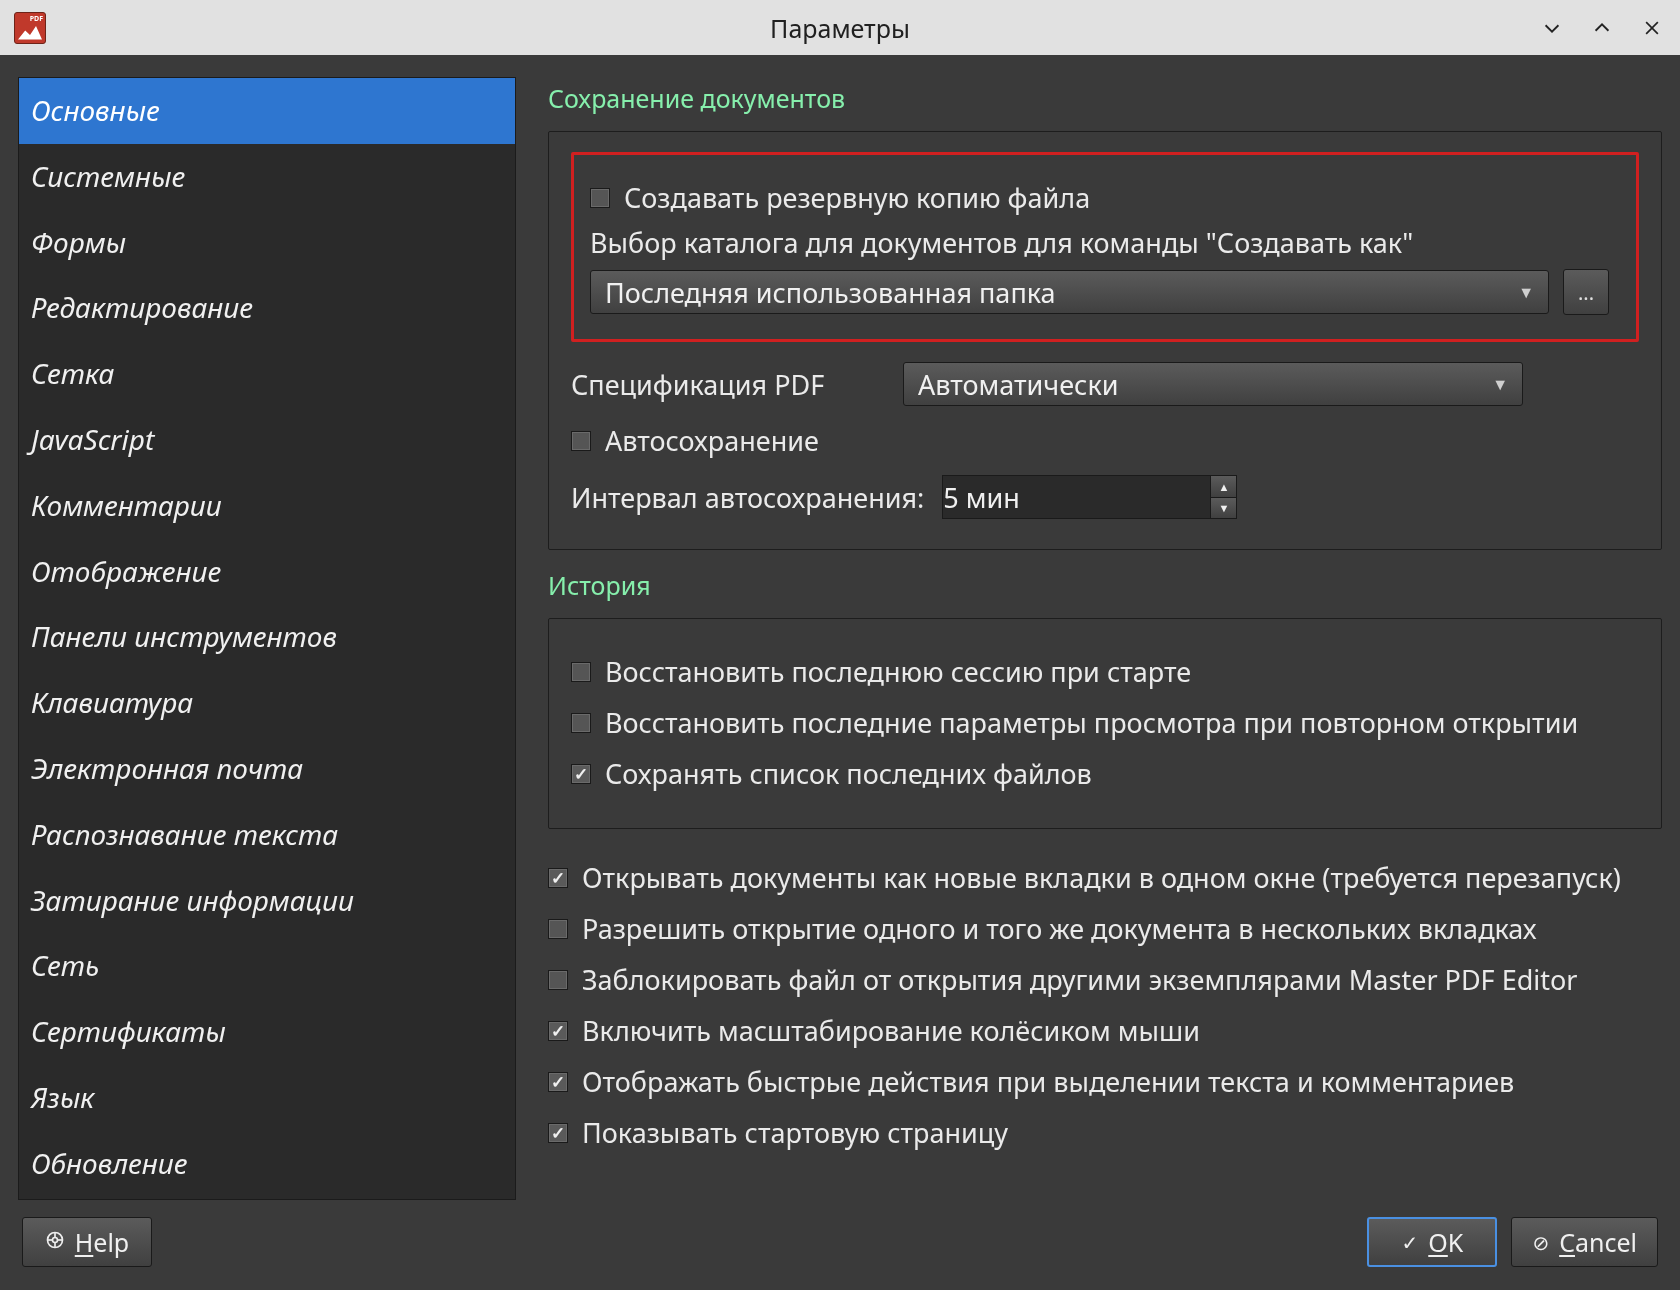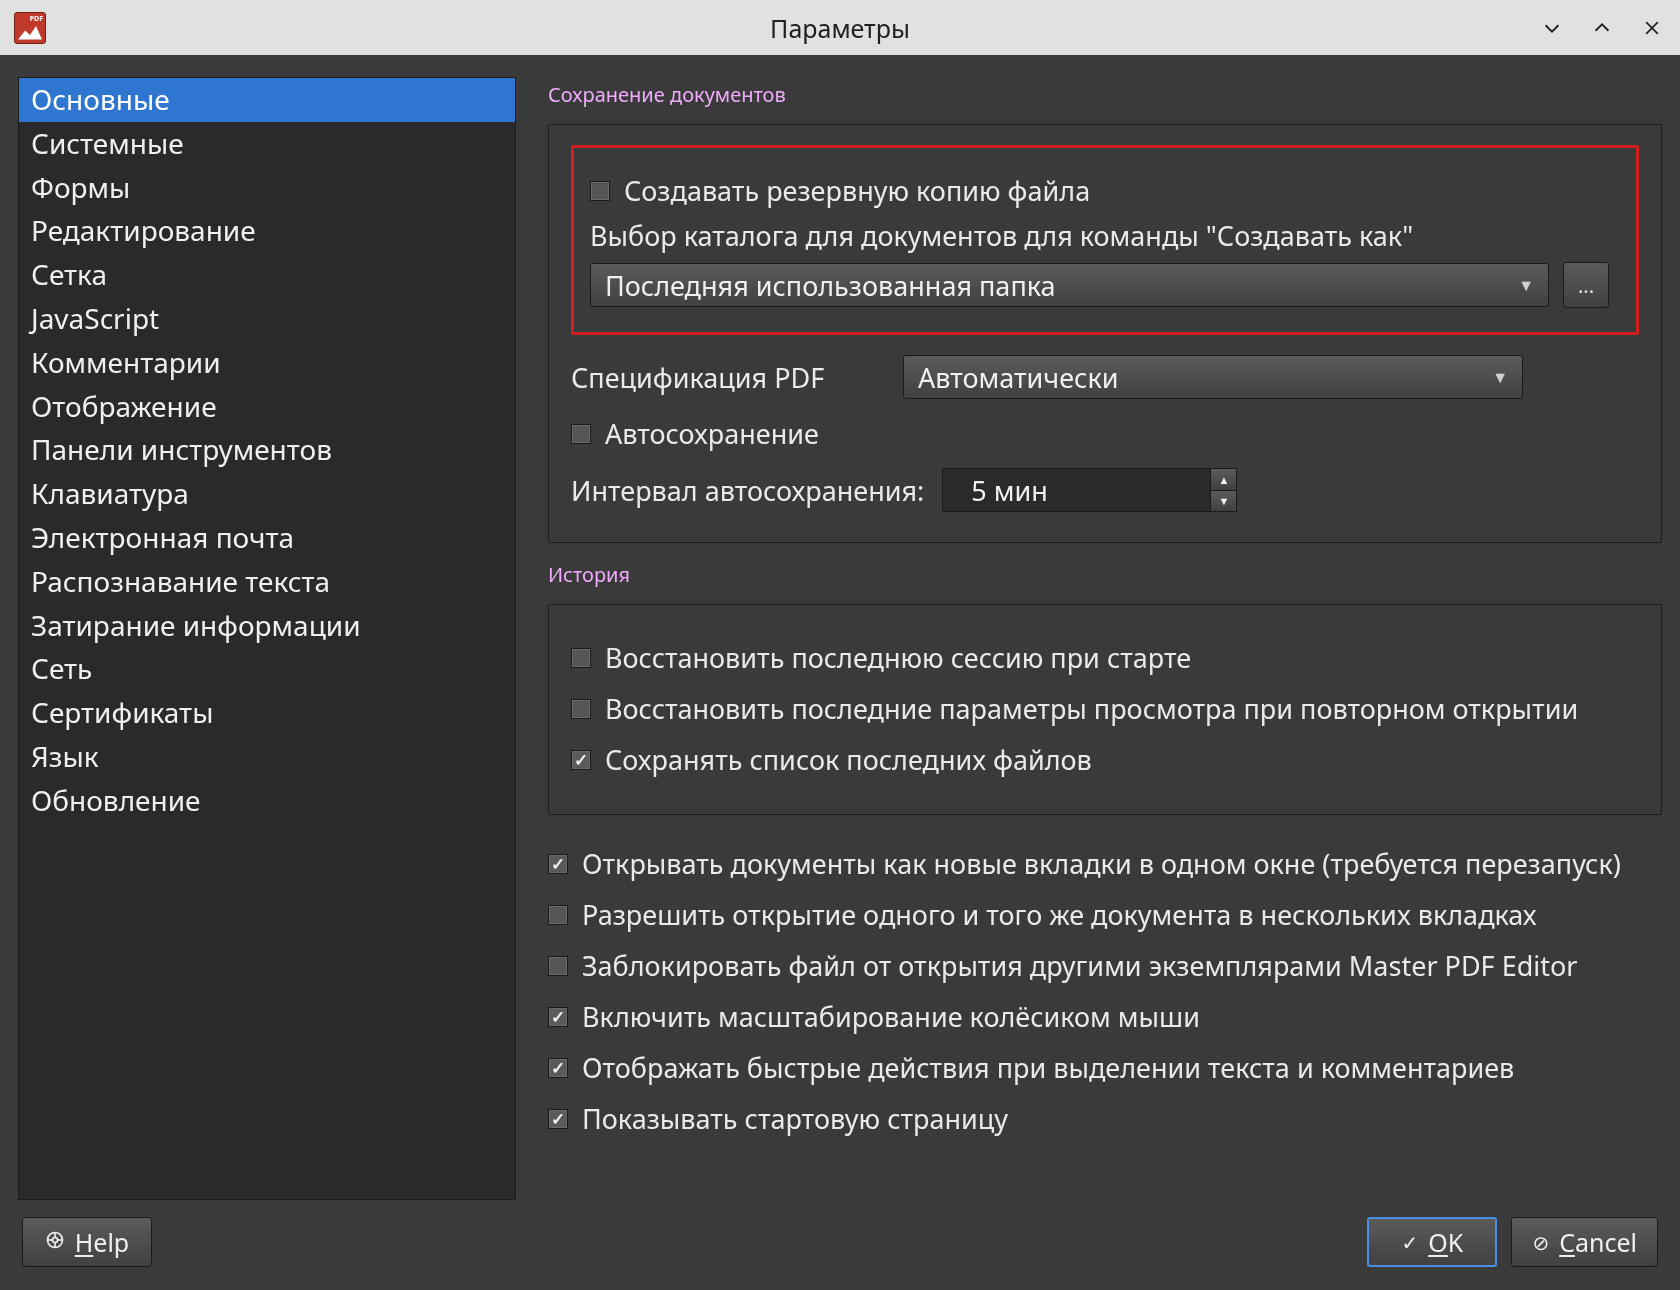--- a/index.html
+++ b/index.html
@@ -77,41 +77,42 @@
 
   
   .sidebar {
     width: 498px;
     background: #2a2a2a;
     border: 1px solid #1b1b1b;
     overflow: auto;
     font-size: 28px;
   }
   .sidebar-item {
-    padding: 3px 12px;
+    padding: 14px 12px;
     cursor: pointer;
     line-height: 1.35;
+    font-style: italic;
   }
   .sidebar-item.selected {
     background: #2e76d0;
     color: #ffffff;
   }
 
   
   .main {
     flex: 1;
     display: flex;
     flex-direction: column;
     gap: 10px;
     font-size: 27px;
   }
 
   .section-title {
-    color: #f0abfc;
-    font-size: 20px;
+    color: #86efac;
+    font-size: 25px;
     margin-bottom: 6px;
     margin-top: 4px;
   }
 
   .group-box {
     border: 1px solid #1d1d1d;
     background: #3a3a3a;
     padding: 20px 22px 22px 22px;
     border-radius: 2px;
   }
@@ -181,21 +182,21 @@
 
   .spinbox {
     display: flex;
     background: #2a2a2a;
     border: 1px solid #1a1a1a;
     height: 44px;
     width: 295px;
   }
   .spinbox .value {
     flex: 1;
-    padding: 0 28px;
+    padding: 0 0;
     display: flex;
     align-items: center;
   }
   .spinbox .buttons {
     width: 26px;
     display: flex;
     flex-direction: column;
     border-left: 1px solid #1a1a1a;
   }
   .spinbox .buttons div {

